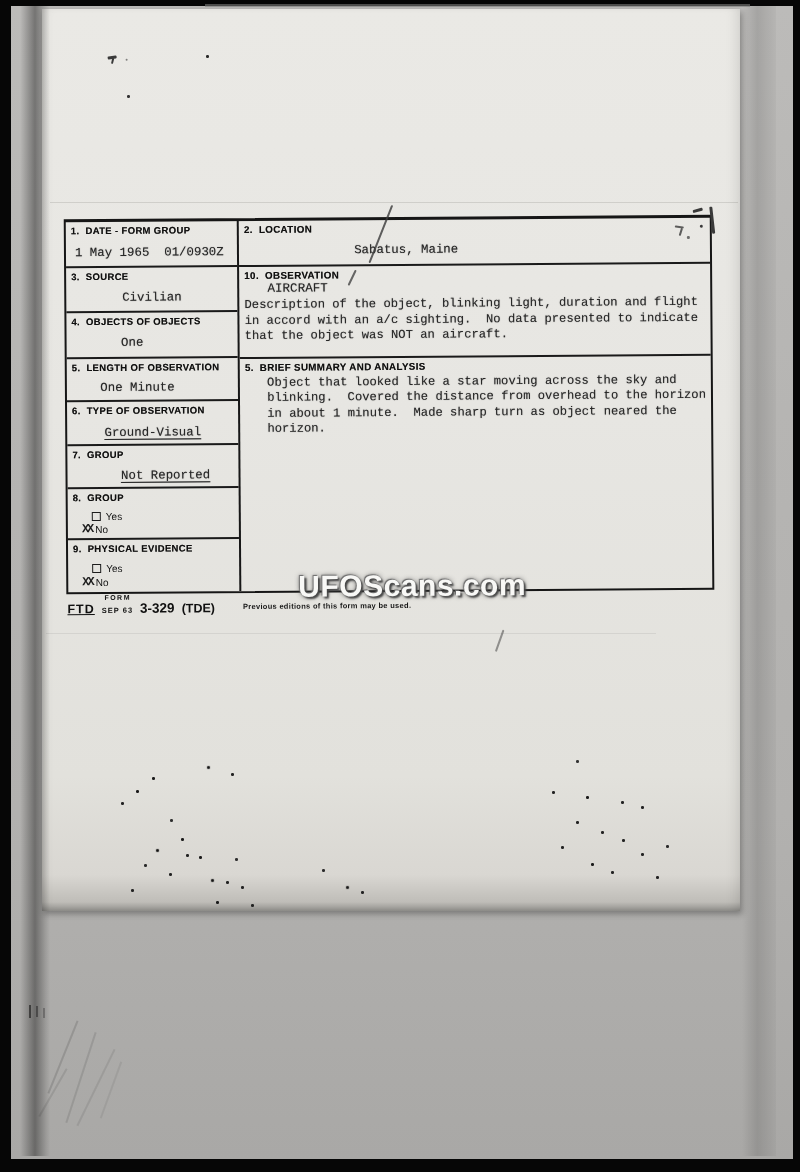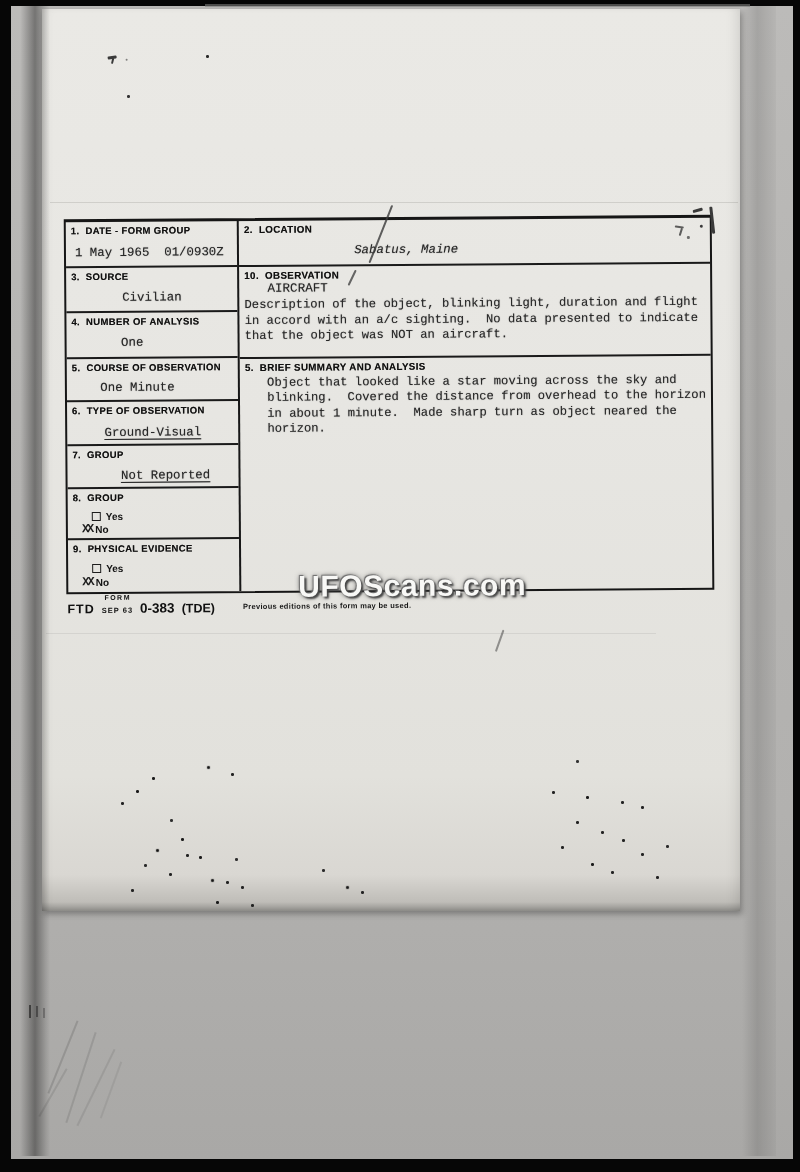--- a/index.html
+++ b/index.html
@@ -33,29 +33,29 @@
   .cell-label{display:flex;gap:6px;font-size:9.5px;font-weight:bold;letter-spacing:.35px;color:#101010;
               text-shadow:0 0 .6px rgba(20,20,20,.6);white-space:nowrap;}
   .value{position:absolute;font-family:"Liberation Mono","DejaVu Sans Mono",monospace;
          font-size:12.4px;color:#272727;white-space:pre;text-shadow:0 0 1px rgba(45,45,45,.55);}
   .vcenter{left:0;width:100%;text-align:center;}
   .u{text-decoration:underline;text-underline-offset:2.5px;}
   .para{font-family:"Liberation Mono","DejaVu Sans Mono",monospace;font-size:12.2px;line-height:15.3px;
         color:#272727;white-space:pre;text-shadow:0 0 1px rgba(45,45,45,.5);margin:0;}
   .check-line{display:flex;align-items:center;font-weight:bold;}
   .cbox{width:7px;height:7px;border:1.3px solid #1d1d1d;display:inline-block;margin-right:5px;}
-  .check-label{font-size:10px;font-weight:bold;color:#141414;}
+  .check-label{font-size:10px;font-weight:normal;color:#141414;}
   .xmark{font-family:"Liberation Mono","DejaVu Sans Mono",monospace;font-size:12px;font-weight:bold;
          letter-spacing:-2px;color:#1c1c1c;margin-right:3px;}
 
   
   .footer{position:absolute;left:66px;top:592px;display:flex;align-items:flex-start;color:#101010;}
   .form-word{font-size:7px;font-weight:bold;letter-spacing:1.5px;margin-left:37px;}
   .ftd-row{display:flex;align-items:baseline;gap:7px;}
-  .ftd{font-size:12.5px;font-weight:bold;letter-spacing:1px;}
+  .ftd{font-size:12.5px;font-weight:bold;letter-spacing:1px;text-decoration:underline;}
   .sep{font-size:7.5px;font-weight:bold;letter-spacing:1px;}
   .fnum{font-size:13.5px;font-weight:bold;}
   .tde{font-size:12.5px;font-weight:bold;}
   .fnote{font-size:7.5px;font-weight:bold;letter-spacing:.3px;margin:9px 0 0 28px;color:#181818;}
 
   
   .watermark{position:absolute;left:297px;top:569px;font-size:30px;font-weight:bold;letter-spacing:.5px;
              color:#f8f8f6;text-shadow:2px 2px 2px #464646,-1px -1px 1px #6b6b6b,0 0 5px rgba(70,70,70,.85);}
 
   
@@ -111,29 +111,29 @@
           <div class="cell-label">
             <span>3.</span>
             <span>SOURCE</span>
           </div>
           <div class="value vcenter" style="bottom:6px;">Civilian</div>
         </div>
 
         <div class="cell" style="height:47px;">
           <div class="cell-label">
             <span>4.</span>
-            <span>NUMBER OF ANALYSIS</span>
+            <span>OBJECTS OF OBJECTS</span>
           </div>
           <div class="value vcenter" style="bottom:7px;padding-right:40px;box-sizing:border-box;">One</div>
         </div>
 
         <div class="cell" style="height:43px;">
           <div class="cell-label">
             <span>5.</span>
-            <span>COURSE OF OBSERVATION</span>
+            <span>LENGTH OF OBSERVATION</span>
           </div>
           <div class="value vcenter" style="bottom:5px;padding-right:30px;box-sizing:border-box;">One Minute</div>
         </div>
 
         <div class="cell" style="height:44px;">
           <div class="cell-label">
             <span>6.</span>
             <span>TYPE OF OBSERVATION</span>
           </div>
           <div class="value vcenter u" style="bottom:4px;">Ground-Visual</div>
@@ -178,21 +178,21 @@
         </div>
       </div>
 
       <div class="col-right">
 
         <div class="cell" style="height:46px;">
           <div class="cell-label" style="font-size:9.8px;">
             <span>2.</span>
             <span>LOCATION</span>
           </div>
-          <div class="value" style="left:115px;bottom:7px;font-style:italic;">Sabatus, Maine</div>
+          <div class="value" style="left:115px;bottom:7px;">Sabatus, Maine</div>
         </div>
 
         <div class="cell" style="height:92px;">
           <div class="cell-label" style="font-size:9.8px;">
             <span>10.</span>
             <span>OBSERVATION</span>
           </div>
           <div class="para" style="margin:1px 0 0 23px;font-size:12.6px;">AIRCRAFT</div>
           <div class="para" style="margin:1px 0 0 0;">Description of the object, blinking light, duration and flight
 in accord with an a/c sighting.  No data presented to indicate
@@ -211,21 +211,21 @@
         </div>
       </div>
     </div>
 
     <div class="footer">
       <div>
         <div class="form-word">FORM</div>
         <div class="ftd-row">
           <span class="ftd">FTD</span>
           <span class="sep">SEP 63</span>
-          <span class="fnum">0-383</span>
+          <span class="fnum">3-329</span>
           <span class="tde">(TDE)</span>
         </div>
       </div>
       <div class="fnote">Previous editions of this form may be used.</div>
     </div>
 
     <div class="watermark">UFOScans.com</div>
 
     <div class="mark" style="left:381px;top:203px;width:2px;height:62px;transform:rotate(22deg);opacity:.8;"></div>
     <div class="mark" style="left:352px;top:269px;width:2px;height:17px;transform:rotate(26deg);opacity:.75;"></div>

